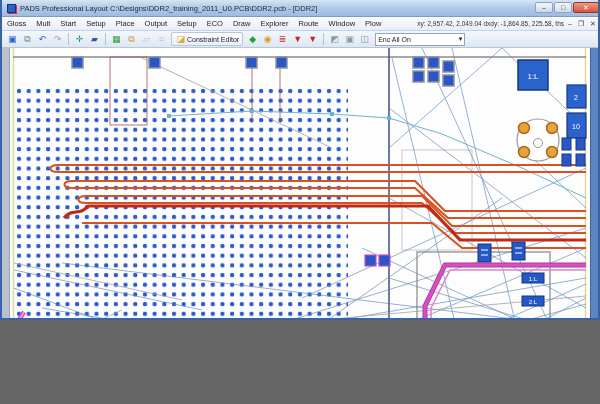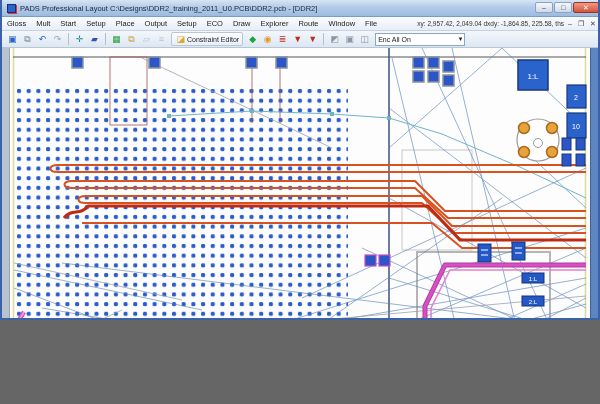--- a/index.html
+++ b/index.html
@@ -92,21 +92,21 @@
     <span class="menu">Start</span>
     <span class="menu">Setup</span>
     <span class="menu">Place</span>
     <span class="menu">Output</span>
     <span class="menu">Setup</span>
     <span class="menu">ECO</span>
     <span class="menu">Draw</span>
     <span class="menu">Explorer</span>
     <span class="menu">Route</span>
     <span class="menu">Window</span>
-    <span class="menu">File</span>
+    <span class="menu">Plow</span>
     <span id="coords">xy: 2,957.42, 2,049.04    dxdy: -1,864.85, 225.58,  ths</span>
     <span id="mdictrl">– ❐ ✕</span>
   </div>
 
   <div id="toolbar">
     <span class="ticon" style="color:#2b63cc;">▣</span>
     <span class="ticon" style="color:#6b7f96;">⧉</span>
     <span class="ticon" style="color:#2b63cc;">↶</span>
     <span class="ticon" style="color:#9aa6b4;">↷</span>
     <span class="tsep"></span>

